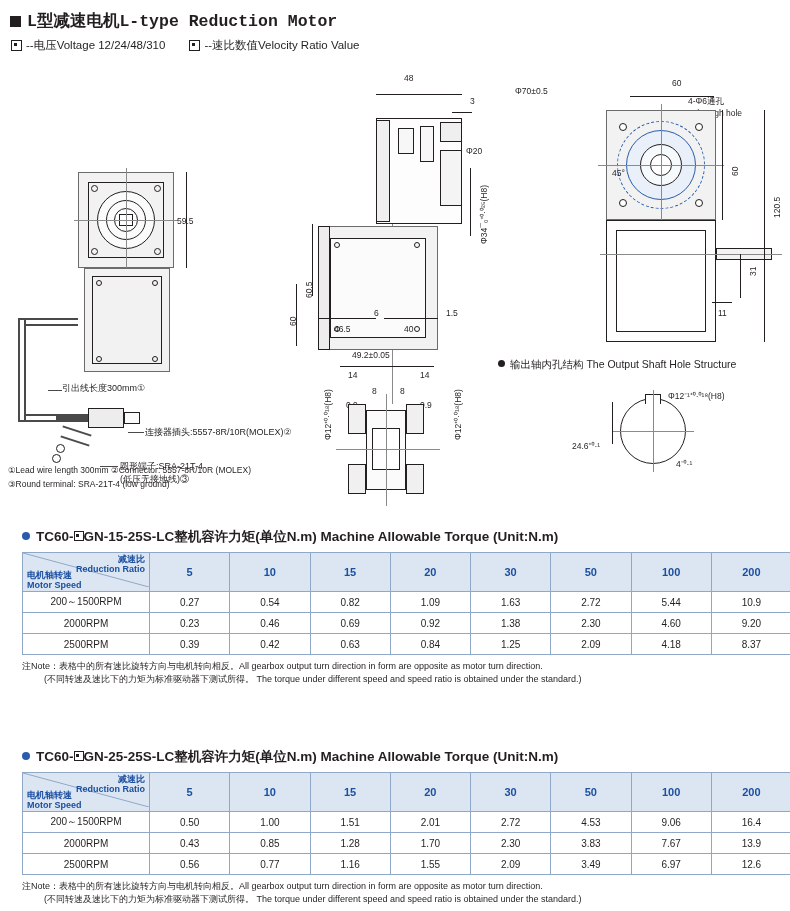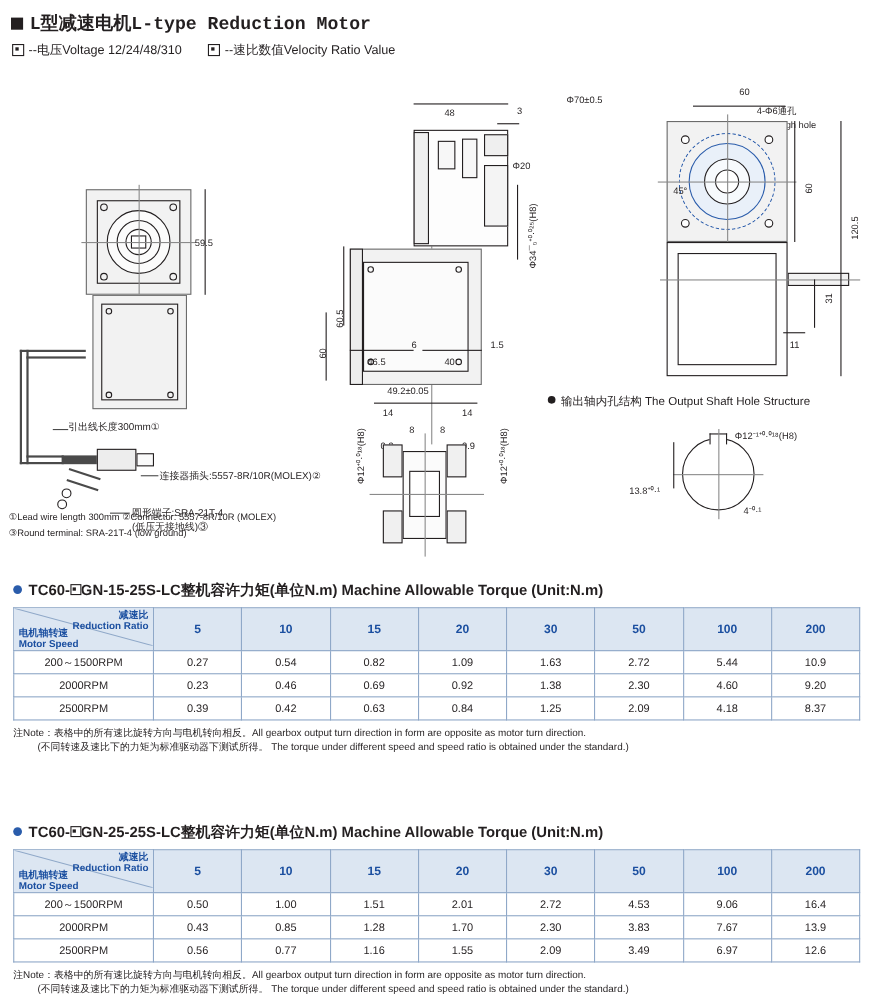--- a/index.html
+++ b/index.html
@@ -128,21 +128,21 @@
     display: inline-block;
     width: 7px;
     height: 7px;
     border-radius: 50%;
     background: #231f20;
     margin-right: 5px;
     vertical-align: 1px;
   }
 
   
-  .table-block { position: absolute; left: 12px; width: 656px; }
+  .table-block { position: absolute; left: 22px; width: 656px; }
   .tbl-title {
     font-size: 13.5px;
     font-weight: bold;
     margin-bottom: 6px;
     white-space: nowrap;
   }
   .tbl-title .dot {
     display: inline-block;
     width: 8px;
     height: 8px;
@@ -295,21 +295,21 @@
     <div class="note-cn" style="left:120px; top:405px;">(低压无接地线)③</div>
     <div class="dl hl" style="left:48px; top:322px; width:14px; background:#4a4a4a;"></div>
     <div class="dl hl" style="left:128px; top:364px; width:16px; background:#4a4a4a;"></div>
     <div class="dl hl" style="left:100px; top:398px; width:18px; background:#4a4a4a;"></div>
 
     <div class="note-txt" style="left:8px; top:396px;">①Lead wire length 300mm   ②Connector: 5557-8R/10R (MOLEX)</div>
     <div class="note-txt" style="left:8px; top:410px;">③Round terminal: SRA-21T-4 (low ground)</div>
 
     <div class="dl vl" style="left:392px; top:86px; height:250px; background:#8a8a8a;"></div>
 
-    <div class="dim" style="left:404px; top:5px;margin-top:24px;">48</div>
+    <div class="dim" style="left:404px; top:5px;">48</div>
     <div class="dl hl" style="left:376px; top:26px; width:86px;"></div>
     <div class="dim" style="left:470px; top:28px;">3</div>
     <div class="dl hl" style="left:452px; top:44px; width:20px;"></div>
 
     <div class="thin-box" style="left:376px; top:50px; width:86px; height:106px; background:#fdfdfd;"></div>
     <div class="thin-box" style="left:376px; top:52px; width:14px; height:102px; background:#f0f0f0;"></div>
     <div class="thin-box" style="left:398px; top:60px; width:16px; height:26px; background:#f7f7f7;"></div>
     <div class="thin-box" style="left:420px; top:58px; width:14px; height:36px; background:#f7f7f7;"></div>
     <div class="thin-box" style="left:440px; top:54px; width:22px; height:20px; background:#efefef;"></div>
     <div class="thin-box" style="left:440px; top:82px; width:22px; height:56px; background:#f4f4f4;"></div>
@@ -391,21 +391,21 @@
     <div class="dl hl" style="left:712px; top:234px; width:20px;"></div>
 
     <div class="bullet-head" style="left:498px; top:290px;">
       <span class="bullet-dot"></span><span>输出轴内孔结构 The Output Shaft Hole Structure</span>
     </div>
     <div class="circ" style="left:620px; top:330px; width:66px; height:66px; background:#ffffff;"></div>
     <div class="thin-box" style="left:645px; top:326px; width:16px; height:10px; background:#fff; border-bottom:none;"></div>
     <div class="dl hl" style="left:612px; top:363px; width:82px; background:#8a8a8a;"></div>
     <div class="dl vl" style="left:653px; top:322px; height:82px; background:#8a8a8a;"></div>
     <div class="dim" style="left:668px; top:322px;">Φ12⁻¹⁺⁰·⁰¹⁸(H8)</div>
-    <div class="dim" style="left:572px; top:372px;">13.8⁺⁰·¹</div>
+    <div class="dim" style="left:572px; top:372px;">24.6⁺⁰·¹</div>
     <div class="dim" style="left:676px; top:390px;">4⁻⁰·¹</div>
     <div class="dl vl" style="left:612px; top:334px; height:42px;"></div>
   </div>
 
   <div class="table-block" style="top:528px;">
     <div class="tbl-title">
       <span class="dot"></span><span>TC60-</span><span class="sqbox"></span><span>GN-15-25S-LC整机容许力矩(单位N.m) Machine Allowable Torque (Unit:N.m)</span>
     </div>
     <table class="spec">
       <thead>

